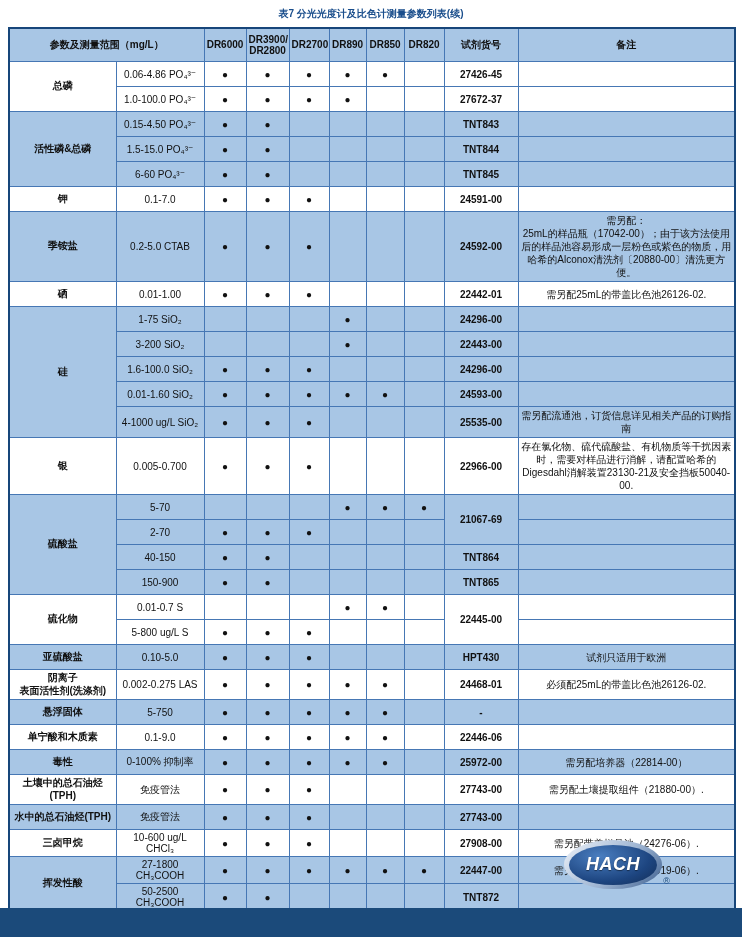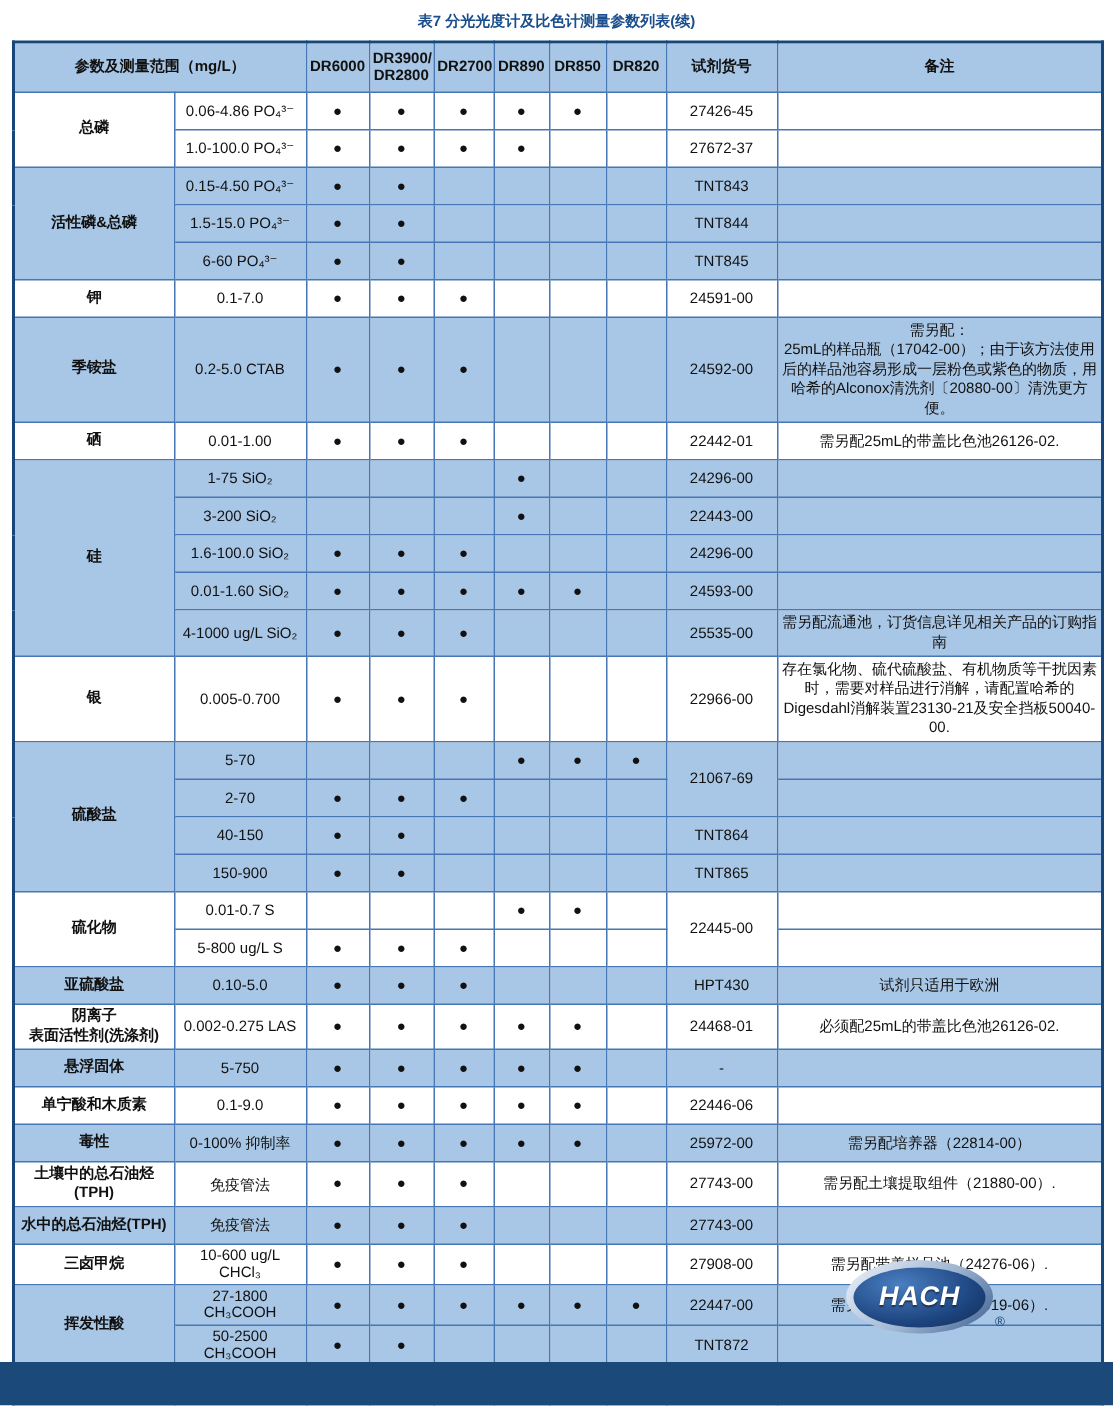--- a/index.html
+++ b/index.html
@@ -24,21 +24,21 @@
   table.params thead th{
     background:#a8c6e5;font-weight:bold;height:28px;
     white-space:pre-line;line-height:1.15;
   }
   tr.row-white td{background:#ffffff;}
   tr.row-blue td{background:#a8c6e5;}
   td.param-cell{font-weight:bold;white-space:pre-line;line-height:1.25;}
   td.range-cell{height:20px;}
   tr{height:24px;}
   td.dot-cell{font-size:9.5px;color:#000;}
-  td.catalog-cell{font-size:10px;}
+  td.catalog-cell{font-size:10px;font-weight:bold;}
   td.remark-cell{
     text-align:left;font-size:9px;line-height:1.3;
     padding:2px 4px;white-space:pre-line;
   }
   .footer-bar{
     position:absolute;left:0;top:908px;width:742px;height:29px;
     background:#1b4a7a;
   }
   .hach-logo{
     position:absolute;top:840px;right:80px;width:98px;height:49px;

